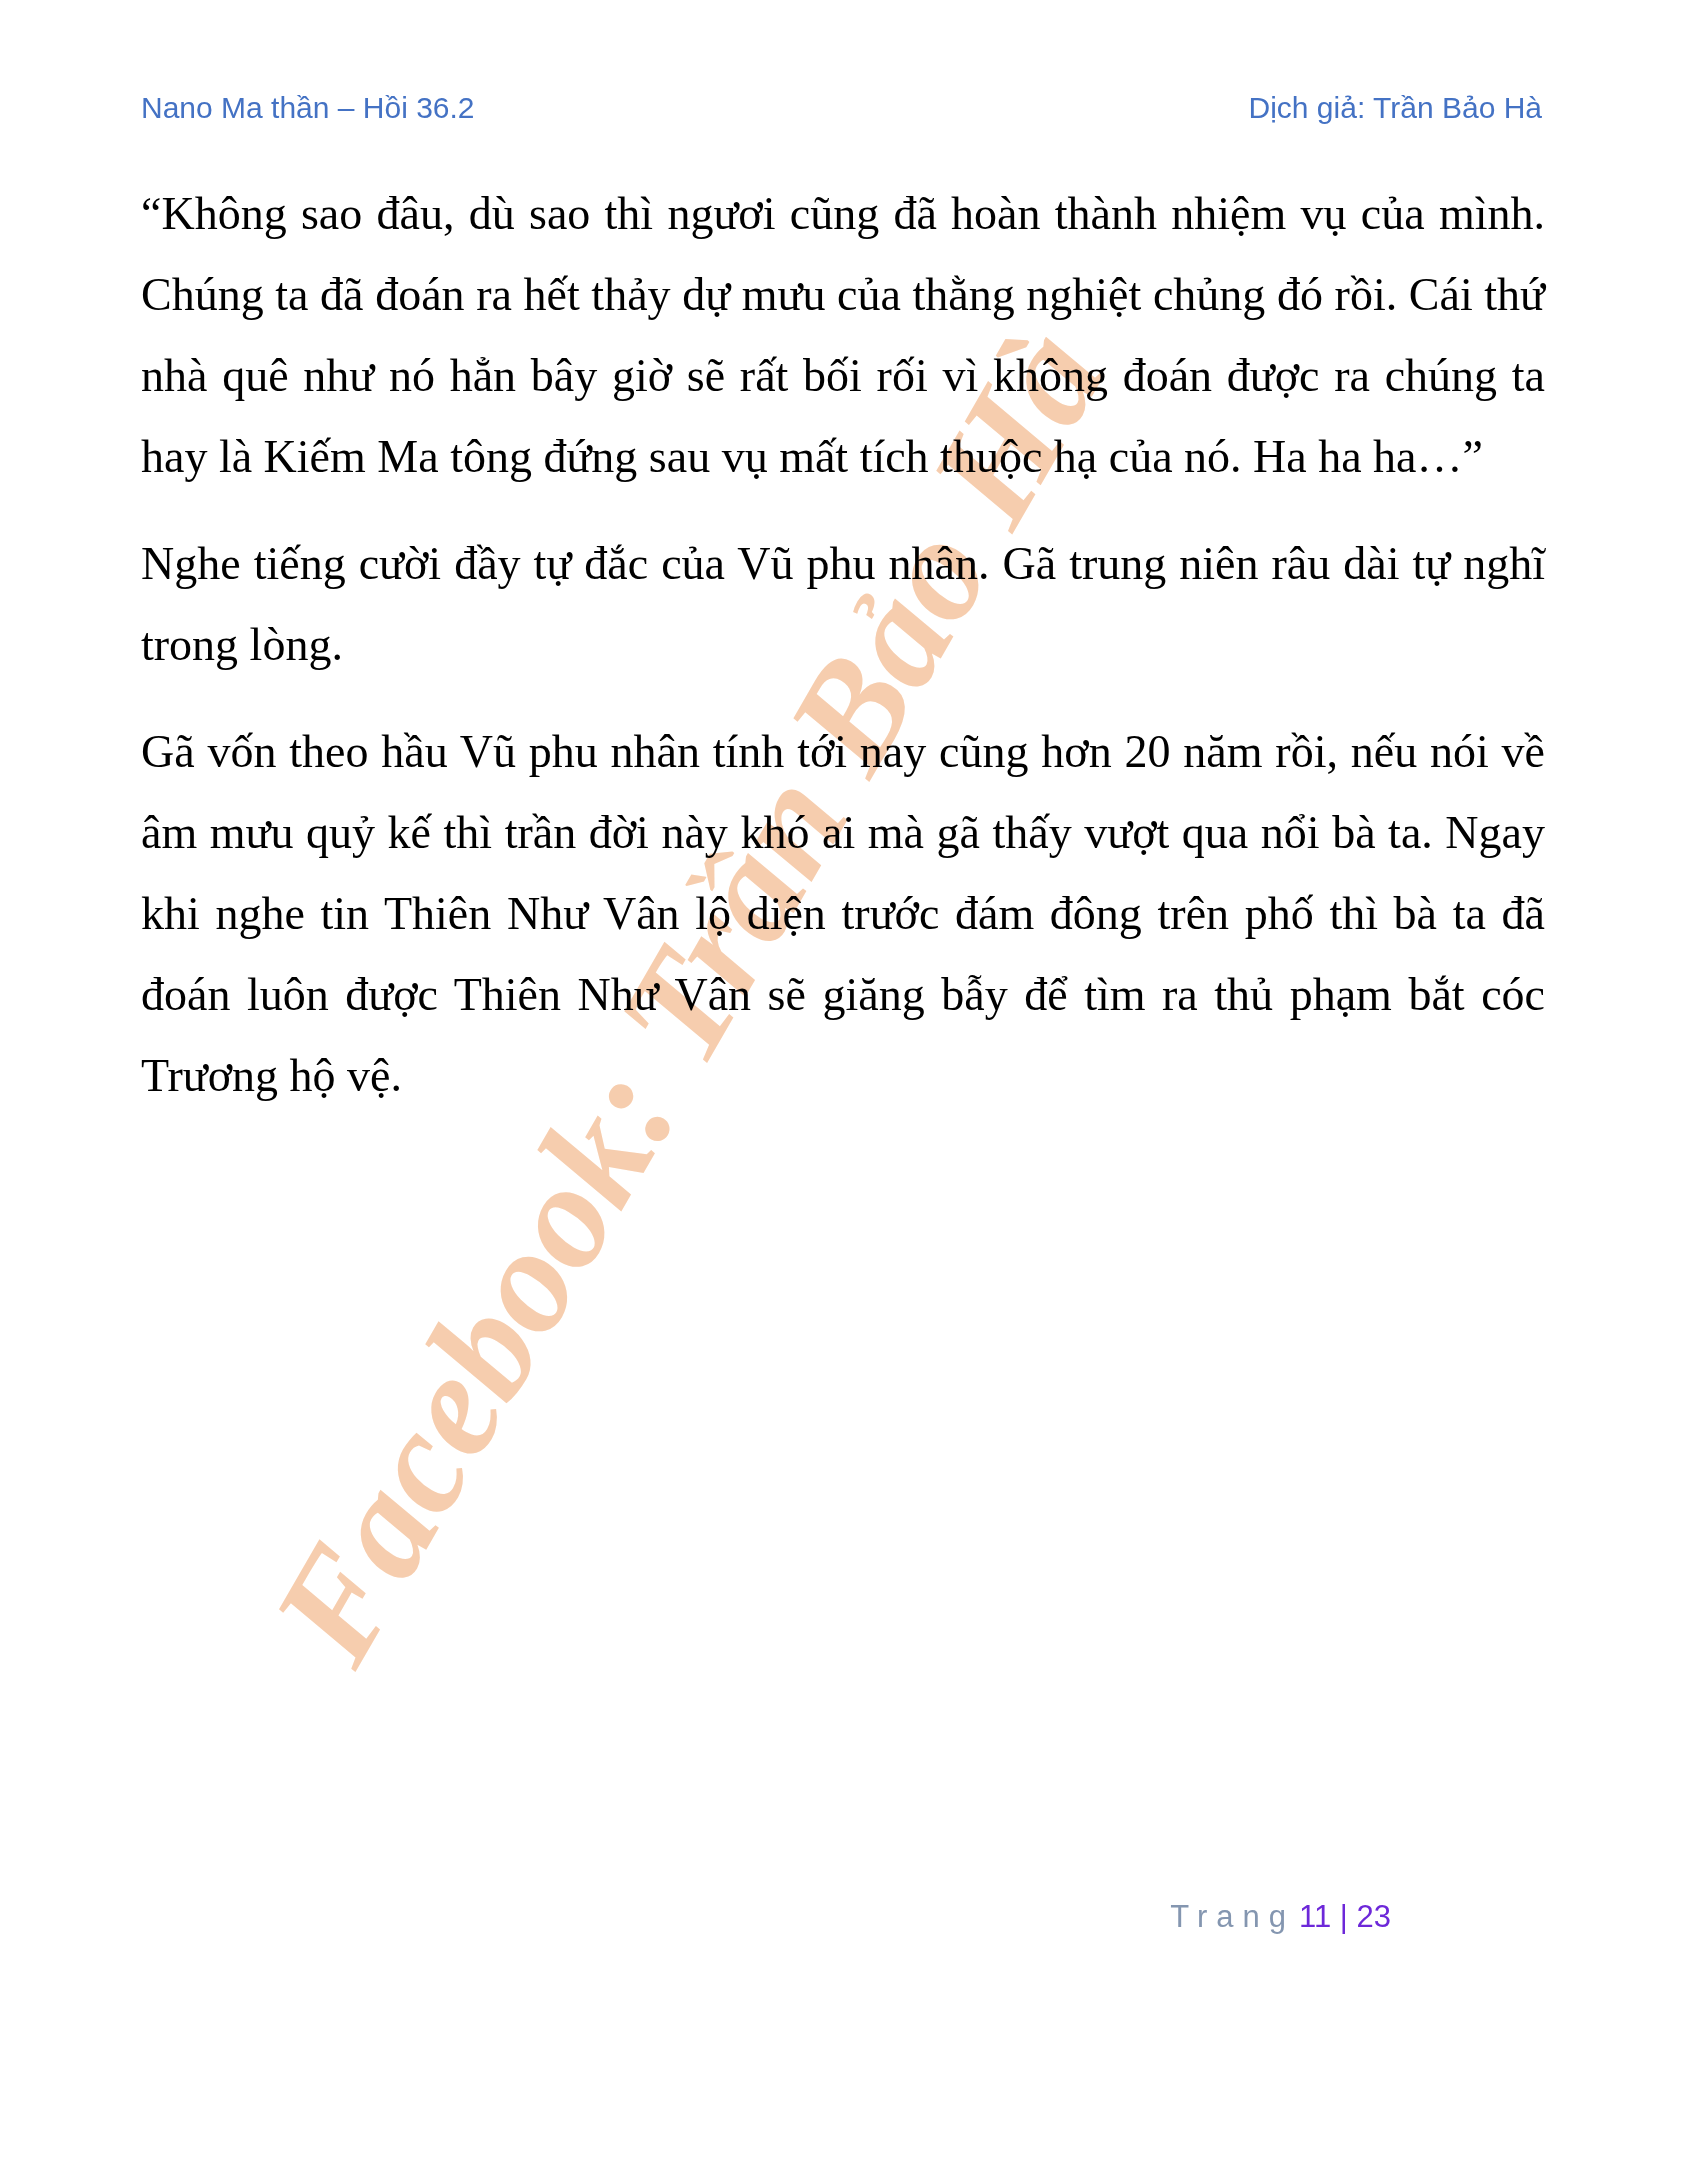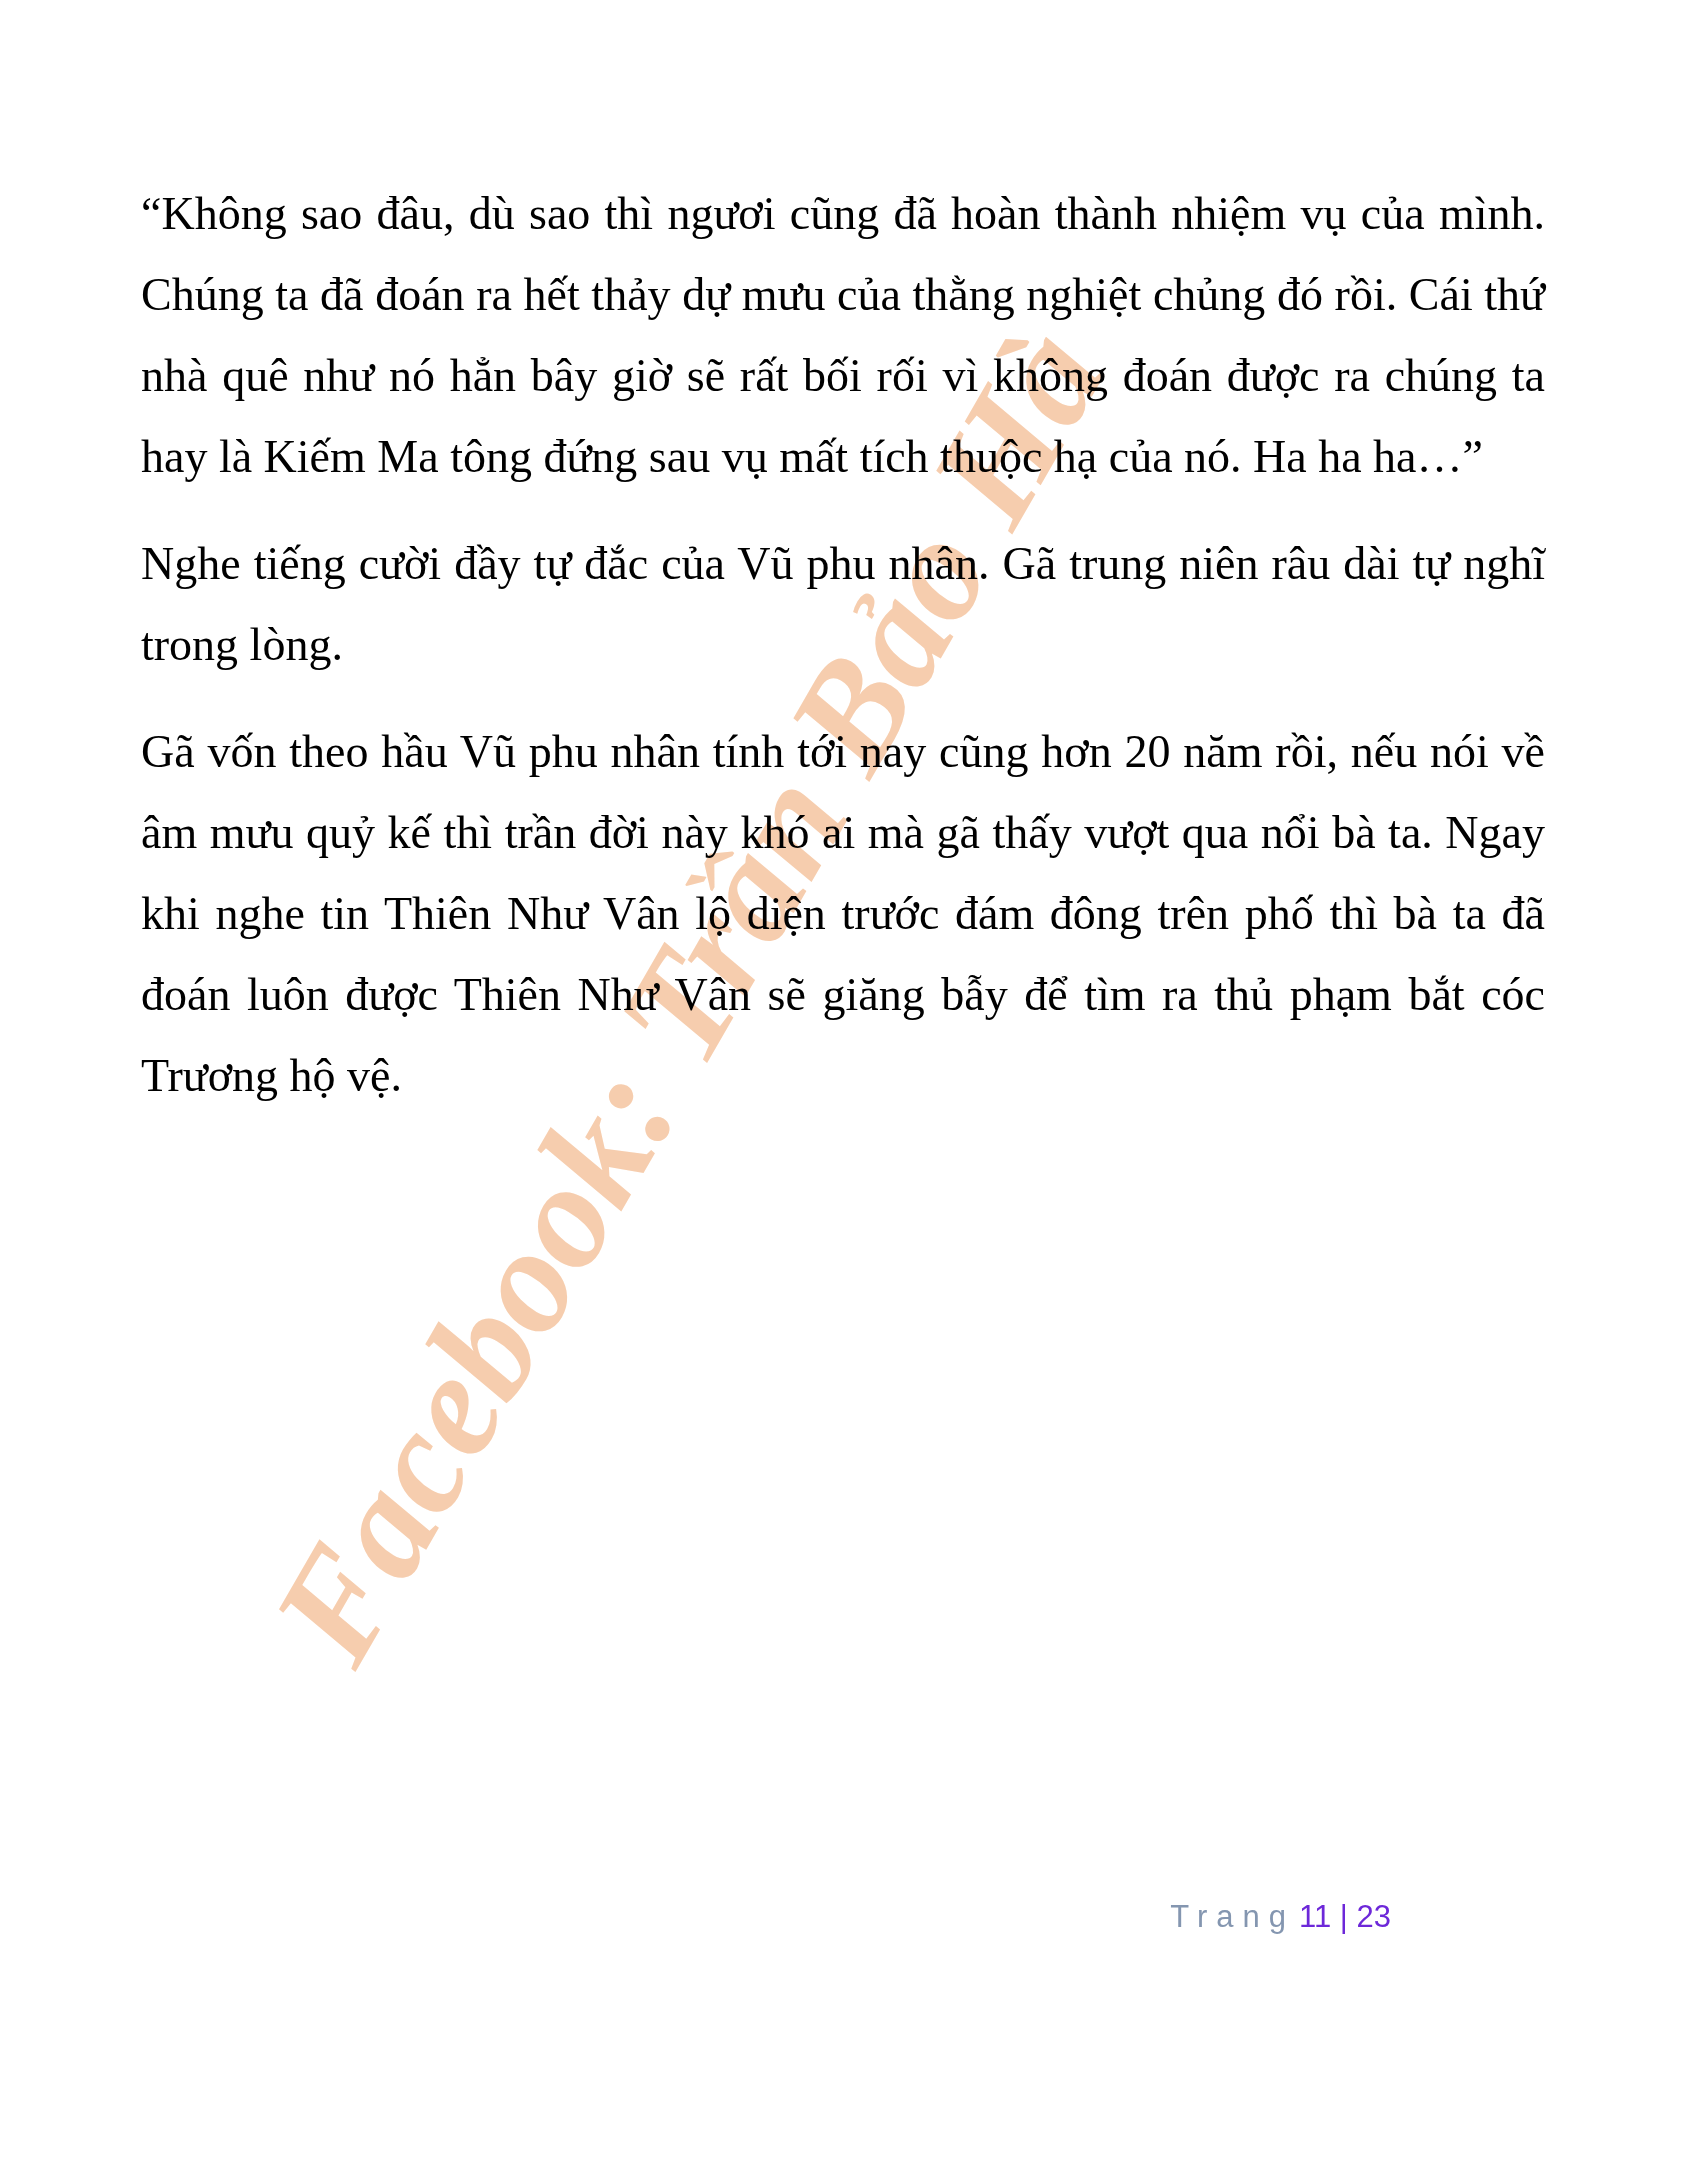--- a/index.html
+++ b/index.html
@@ -81,20 +81,24 @@
     color: #6d28d9;
   }
 </style>
 </head>
 <body>
 
 <div class="page">
 
   <div class="watermark">Facebook: Trần Bảo Hà</div>
 
+  <div class="doc-header">
+    <span class="hdr-left">Nano Ma thần – Hồi 36.2</span>
+    <span class="hdr-right">Dịch giả: Trần Bảo Hà</span>
+  </div>
 
   <div class="doc-body">
     <p>“Không sao đâu, dù sao thì ngươi cũng đã hoàn thành nhiệm vụ của mình. Chúng ta đã đoán ra hết thảy dự mưu của thằng nghiệt chủng đó rồi. Cái thứ nhà quê như nó hẳn bây giờ sẽ rất bối rối vì không đoán được ra chúng ta hay là Kiếm Ma tông đứng sau vụ mất tích thuộc hạ của nó. Ha ha ha…”</p>
     <p>Nghe tiếng cười đầy tự đắc của Vũ phu nhân. Gã trung niên râu dài tự nghĩ trong lòng.</p>
     <p>Gã vốn theo hầu Vũ phu nhân tính tới nay cũng hơn 20 năm rồi, nếu nói về âm mưu quỷ kế thì trần đời này khó ai mà gã thấy vượt qua nổi bà ta. Ngay khi nghe tin Thiên Như Vân lộ diện trước đám đông trên phố thì bà ta đã đoán luôn được Thiên Như Vân sẽ giăng bẫy để tìm ra thủ phạm bắt cóc Trương hộ vệ.</p>
   </div>
 
   <div class="doc-footer">
     <span class="pg-label">Trang</span><span class="pg-num">11 | 23</span>
   </div>

